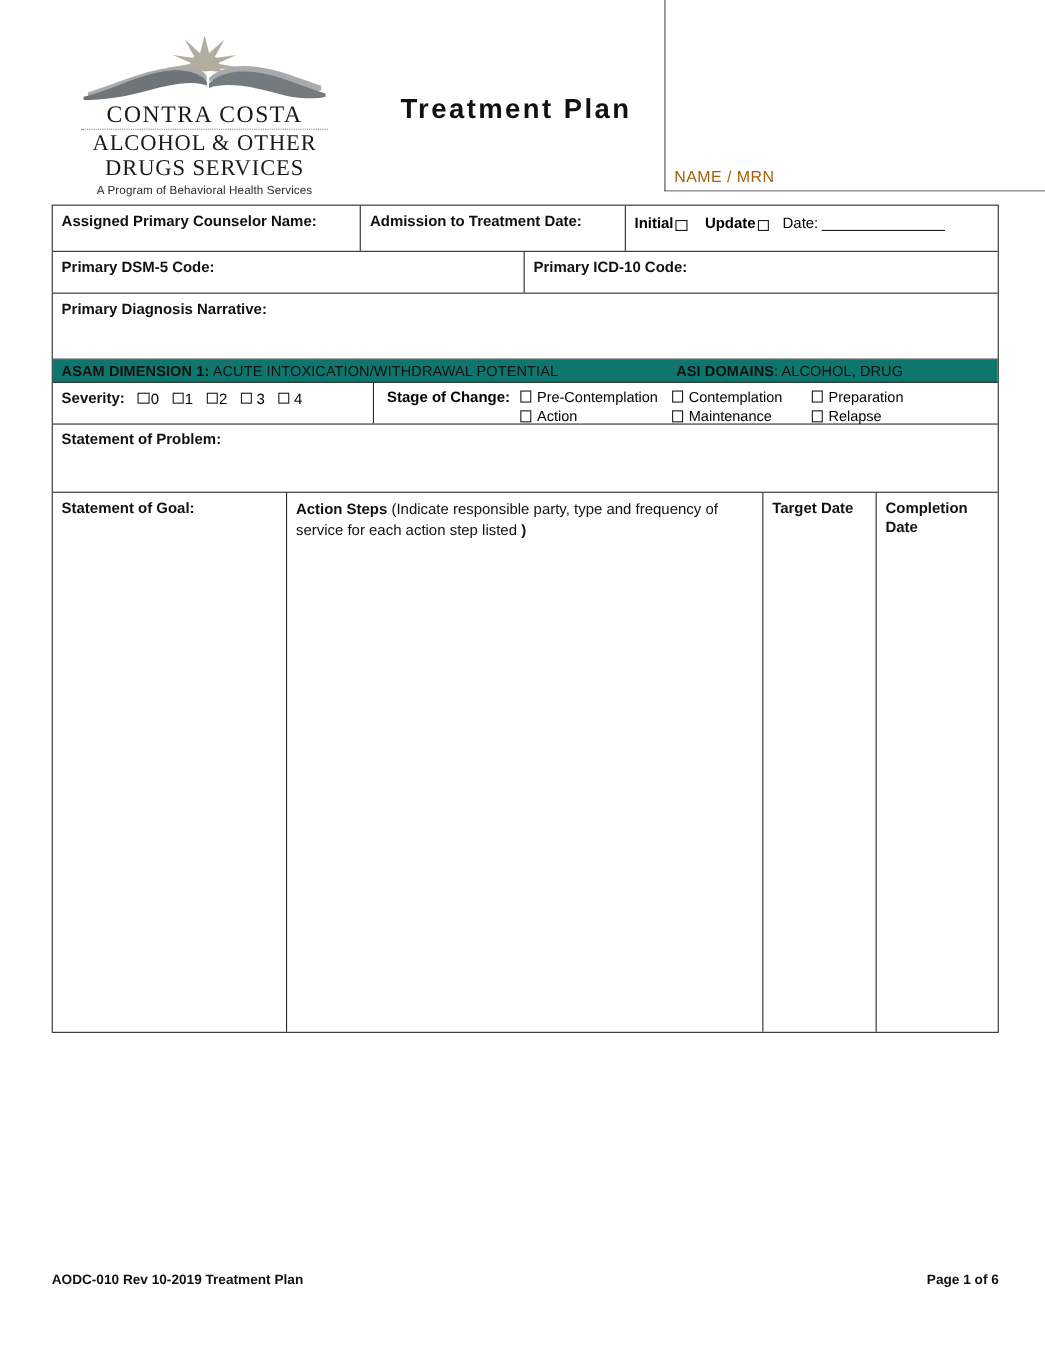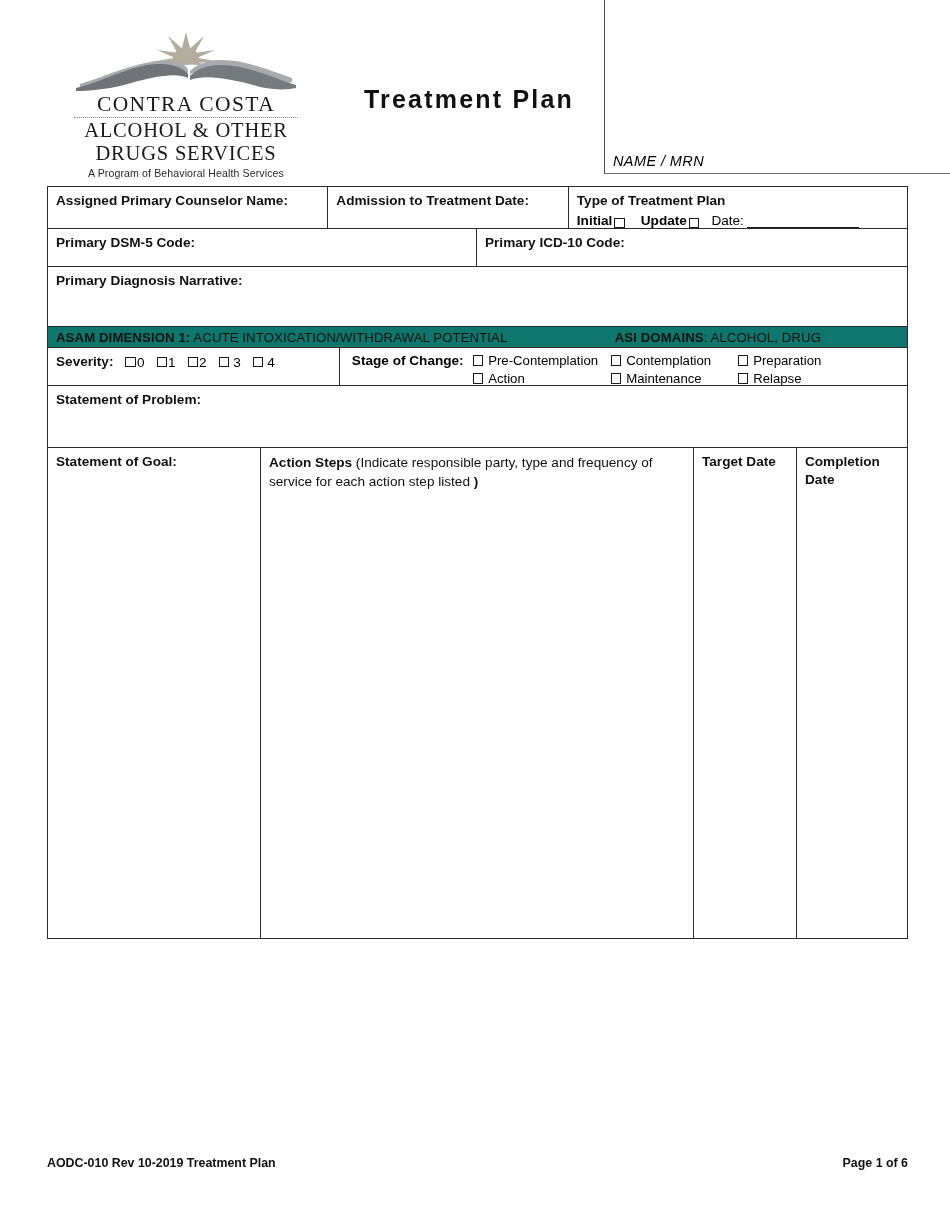--- a/index.html
+++ b/index.html
@@ -106,24 +106,23 @@
     border-left: 1.3px solid #4a4a4a;
     border-bottom: 1.2px solid #6e6e6e;
     box-sizing: border-box;
   }
   .mrn-label {
     position: absolute;
     left: 8px;
     bottom: 4px;
     font-family: "Liberation Sans", sans-serif;
     font-size: 14.5px;
-    color: #000000;
+    color: #a16207;
     letter-spacing: 0.4px;
     white-space: nowrap;
-    font-style: italic;
   }
 
   
   .form-table {
     position: absolute;
     left: 47px;
     top: 186px;
     width: 861px;
     border: 1.4px solid #2b2b2b;
     box-sizing: border-box;
@@ -359,21 +358,20 @@
   <div class="form-table">
 
     <div class="row r1">
       <div class="cell c1">
         <div class="lbl">Assigned Primary Counselor Name:</div>
       </div>
       <div class="cell c2">
         <div class="lbl">Admission to Treatment Date:</div>
       </div>
       <div class="cell c3">
-        <div class="lbl">Type of Treatment Plan</div>
         <div class="ttp-line2">
           <b>Initial</b>
           <span class="chk"></span>
           <span style="display:inline-block;width:14px"></span>
           <b>Update</b>
           <span class="chk"></span>
           <span class="date-label">Date:</span>
           <span class="date-rule"></span>
         </div>
       </div>

